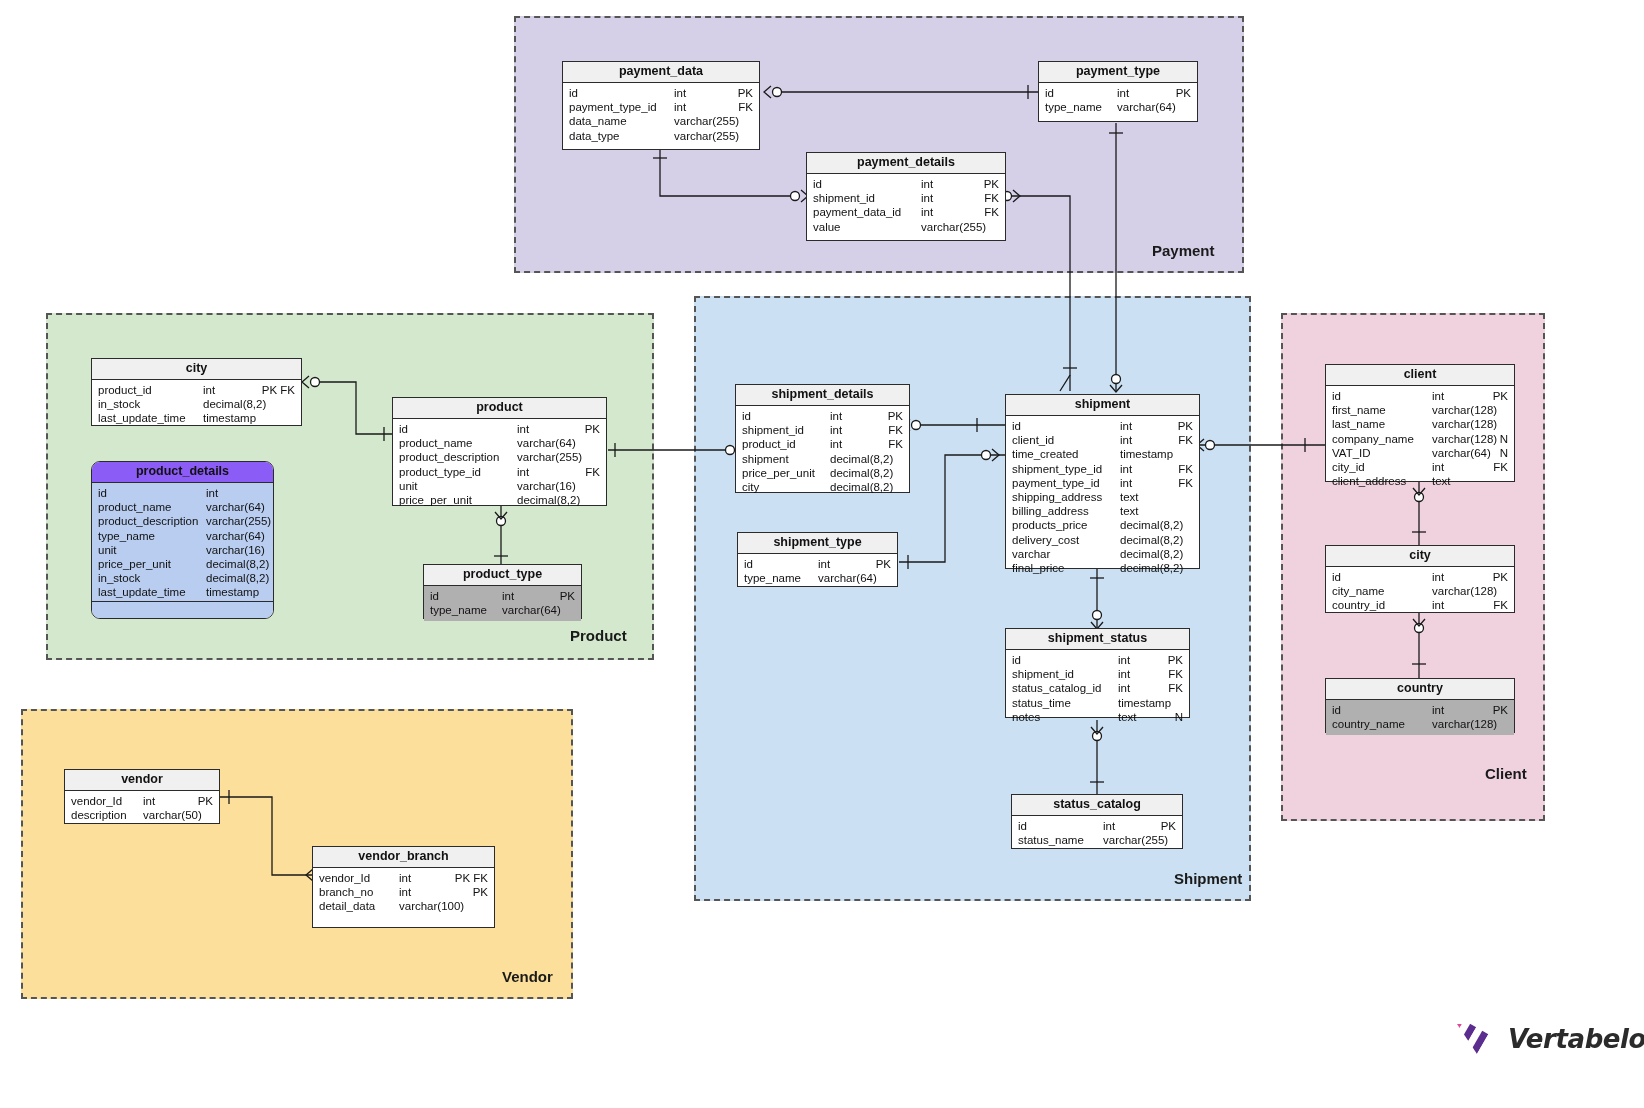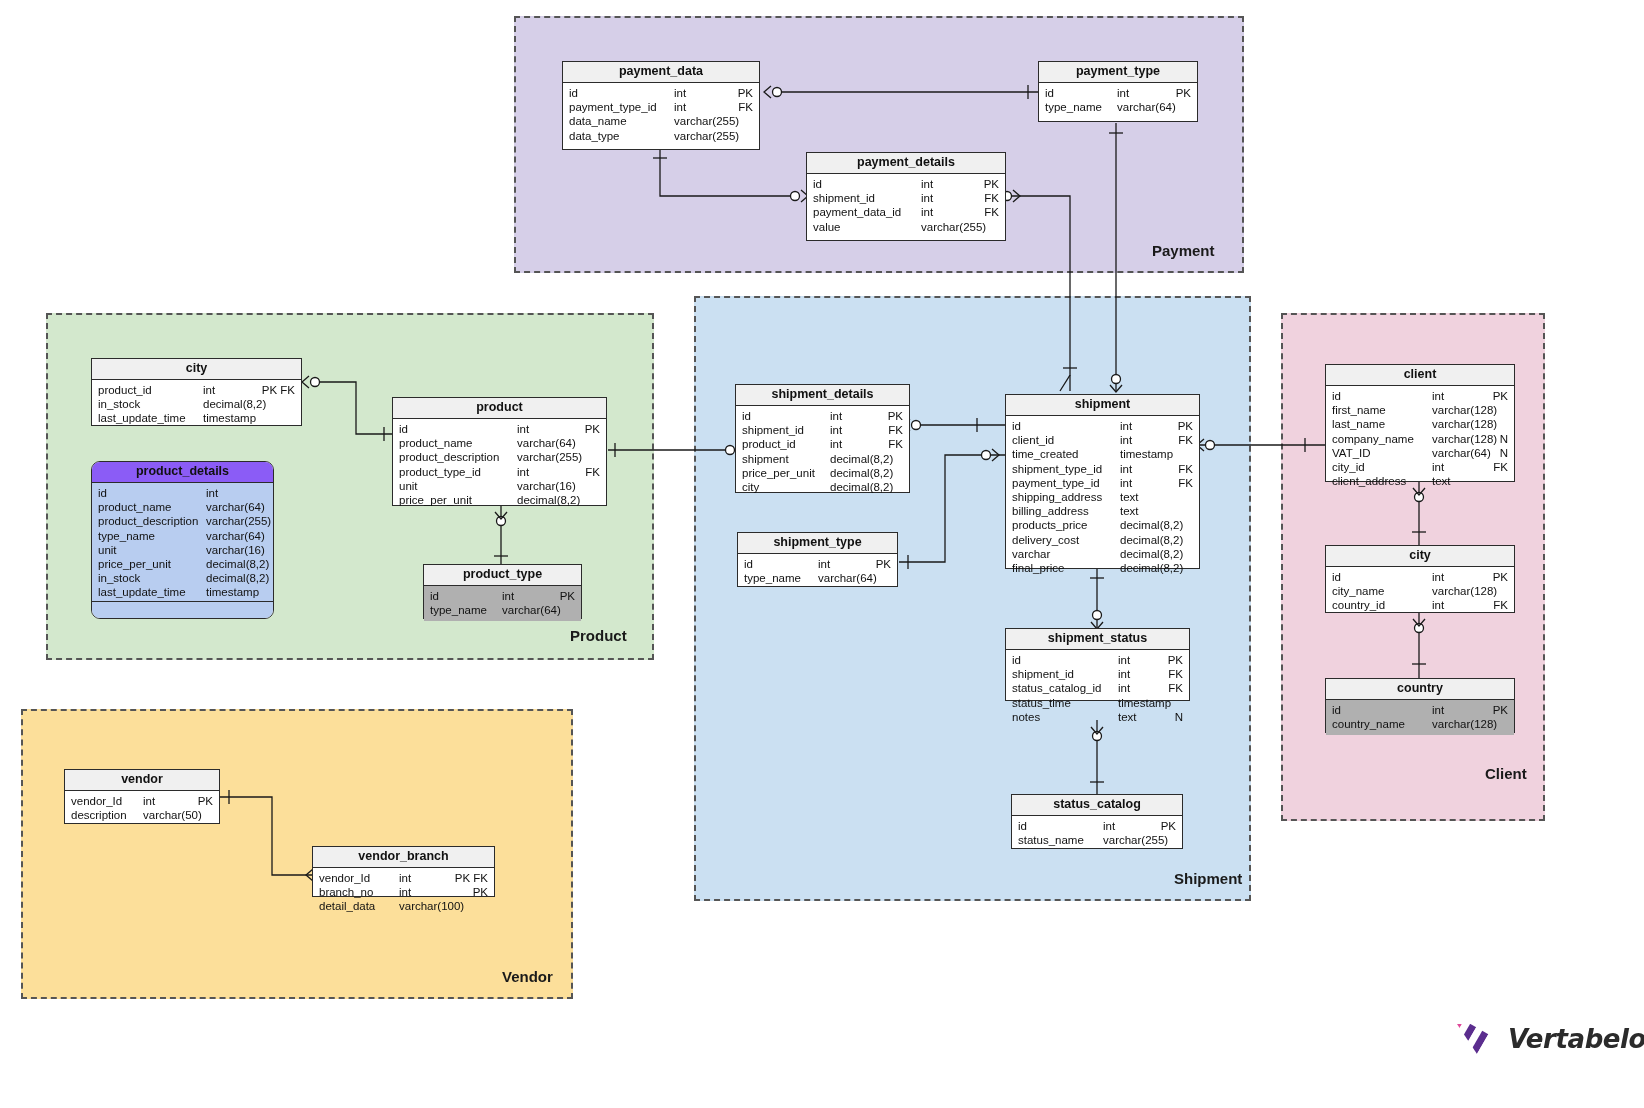--- a/index.html
+++ b/index.html
@@ -462,21 +462,21 @@
         <span class="c-key" style="right:0"></span>
       </div>
       <div class="row">
         <span class="c-name">final_price</span>
         <span class="c-type" style="left:108px">decimal(8,2)</span>
         <span class="c-key" style="right:0"></span>
       </div>
     </div>
   </div>
 
-  <div class="entity" style="left:1005px;top:628px;width:185px;height:73px;">
+  <div class="entity" style="left:1005px;top:628px;width:185px;height:90px;">
     <div class="ent-title">shipment_status</div>
     <div class="ent-body">
       <div class="row">
         <span class="c-name">id</span>
         <span class="c-type" style="left:106px">int</span>
         <span class="c-key" style="right:0">PK</span>
       </div>
       <div class="row">
         <span class="c-name">shipment_id</span>
         <span class="c-type" style="left:106px">int</span>
@@ -603,21 +603,21 @@
         <span class="c-key" style="right:0">PK</span>
       </div>
       <div class="row">
         <span class="c-name">description</span>
         <span class="c-type" style="left:72px">varchar(50)</span>
         <span class="c-key" style="right:0"></span>
       </div>
     </div>
   </div>
 
-  <div class="entity" style="left:312px;top:846px;width:183px;height:51px;">
+  <div class="entity" style="left:312px;top:846px;width:183px;height:82px;">
     <div class="ent-title">vendor_branch</div>
     <div class="ent-body">
       <div class="row">
         <span class="c-name">vendor_Id</span>
         <span class="c-type" style="left:80px">int</span>
         <span class="c-key" style="right:0">PK FK</span>
       </div>
       <div class="row">
         <span class="c-name">branch_no</span>
         <span class="c-type" style="left:80px">int</span>

